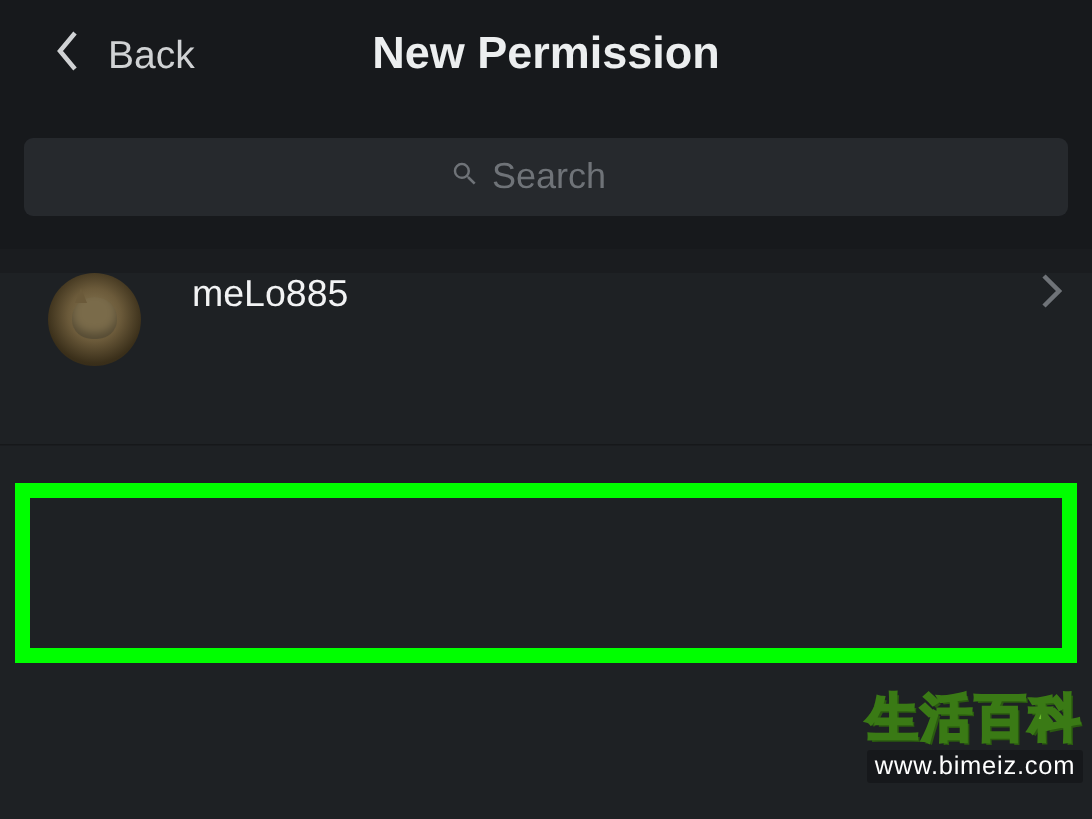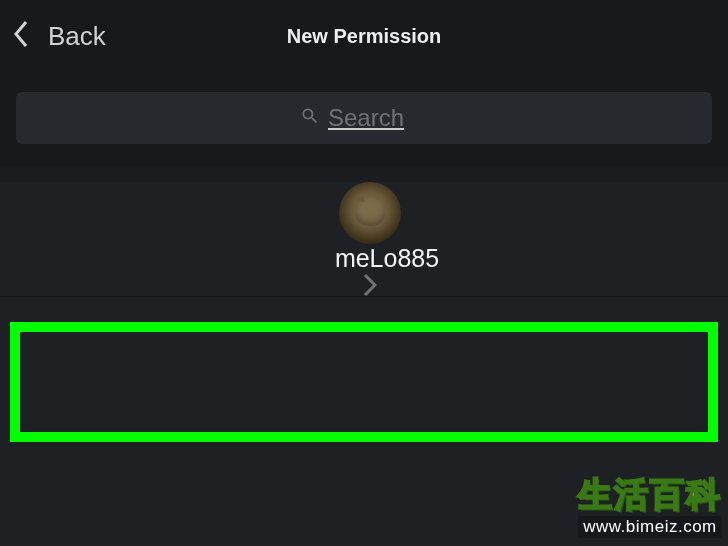--- a/index.html
+++ b/index.html
@@ -13,35 +13,35 @@
     .header {
       display: flex;
       align-items: center;
       height: 72px;
       position: relative;
       background: #17191c;
     }
     .back-btn {
       display: flex;
       align-items: center;
-      padding-left: 12px;
+      padding-left: 36px;
       cursor: pointer;
     }
     .back-btn svg { width: 18px; height: 30px; stroke: #d0d2d4; stroke-width: 3; fill: none; }
     .back-label {
       font-size: 26px;
       color: #d0d2d4;
       margin-left: 18px;
       font-weight: 400;
     }
     .title {
       position: absolute;
       left: 50%;
       transform: translateX(-50%);
-      font-size: 20px;
+      font-size: 30px;
       font-weight: 600;
       color: #eceeef;
     }
     .search-wrap {
       padding: 20px 16px 22px 16px;
       background: #17191c;
     }
     .search-bar {
       background: #26292d;
       border-radius: 6px;
@@ -52,32 +52,29 @@
       gap: 8px;
     }
     .search-bar svg { width: 20px; height: 20px; fill: #6f7378; }
     .search-bar input {
       background: transparent;
       border: none;
       outline: none;
       font-size: 24px;
       color: #ccc;
       width: 100px;
-      text-decoration: underline;
     }
     .search-bar input::placeholder { color: #6f7378; }
     .spacer { height: 16px; background: #1a1c1f; }
     .list { background: #1e2124; }
     .row {
       height: 114px;
       display: flex;
-      align-items: center;
       padding: 0 20px 0 32px;
       position: relative;
-      flex-direction: column;
     }
     .row + .row-divider {
       height: 1px; background: #16181a; margin: 0 0 0 0;
     }
     .avatar {
       width: 62px; height: 62px; border-radius: 50%; flex-shrink: 0;
       display: flex; align-items: center; justify-content: center;
       overflow: hidden;
     }
     .avatar-cat {
@@ -121,21 +118,21 @@
       left: 10px; right: 10px;
       top: 322px;
       height: 120px;
       border: 10px solid #00ff00;
       pointer-events: none;
       z-index: 50;
     }
     .watermark {
       position: absolute;
       right: 6px;
-      bottom: 8px;
+      bottom: 24px;
       z-index: 60;
       text-align: center;
     }
     .watermark .cn {
       font-size: 34px;
       font-weight: 900;
       color: #6fbf2f;
       -webkit-text-stroke: 2px #3a7a15;
       text-shadow: 2px 2px 0 #2a5a10;
       letter-spacing: 2px;

